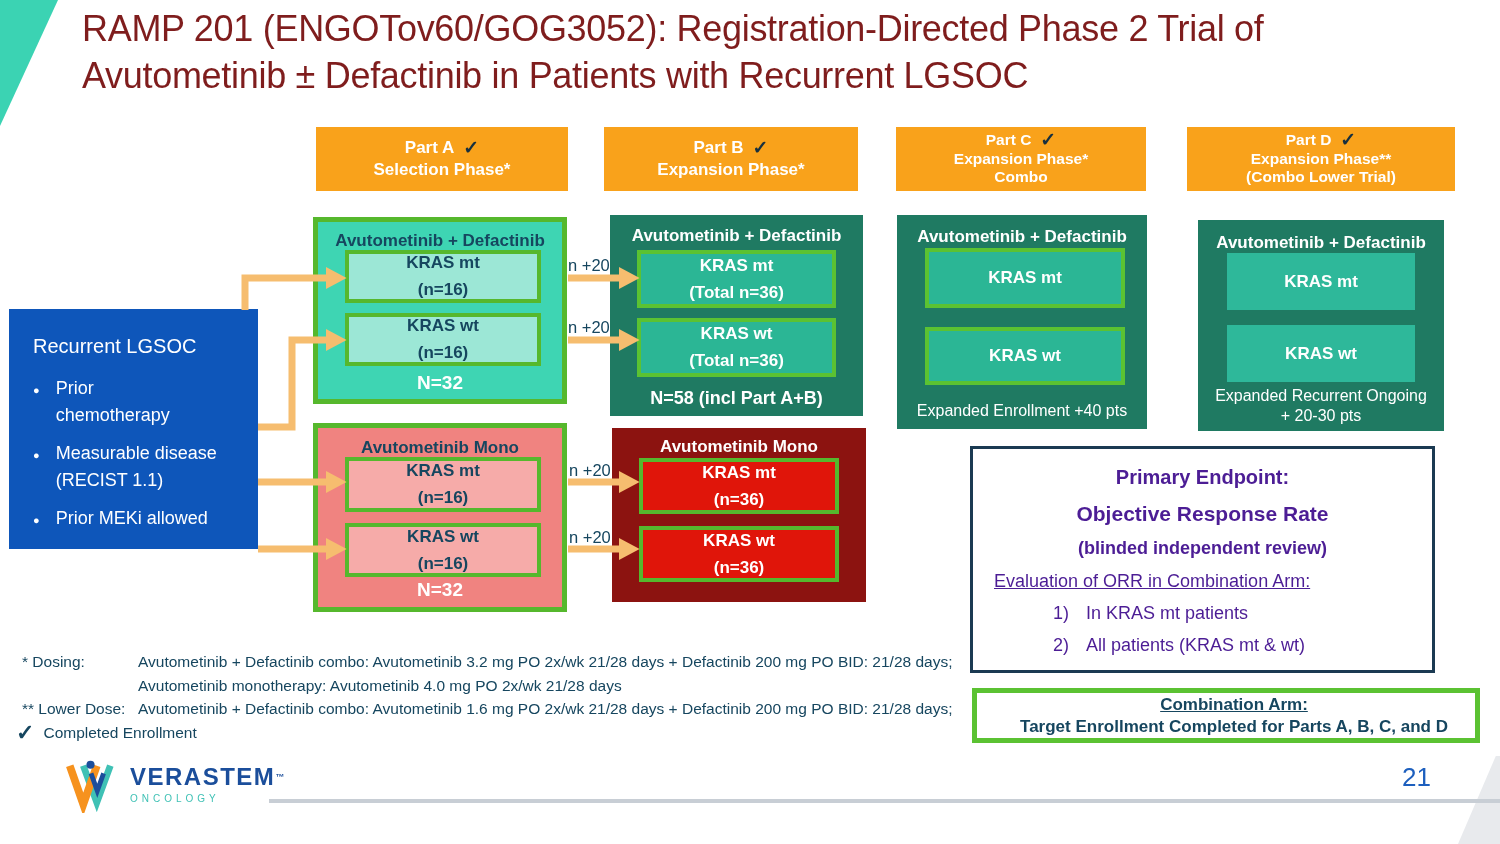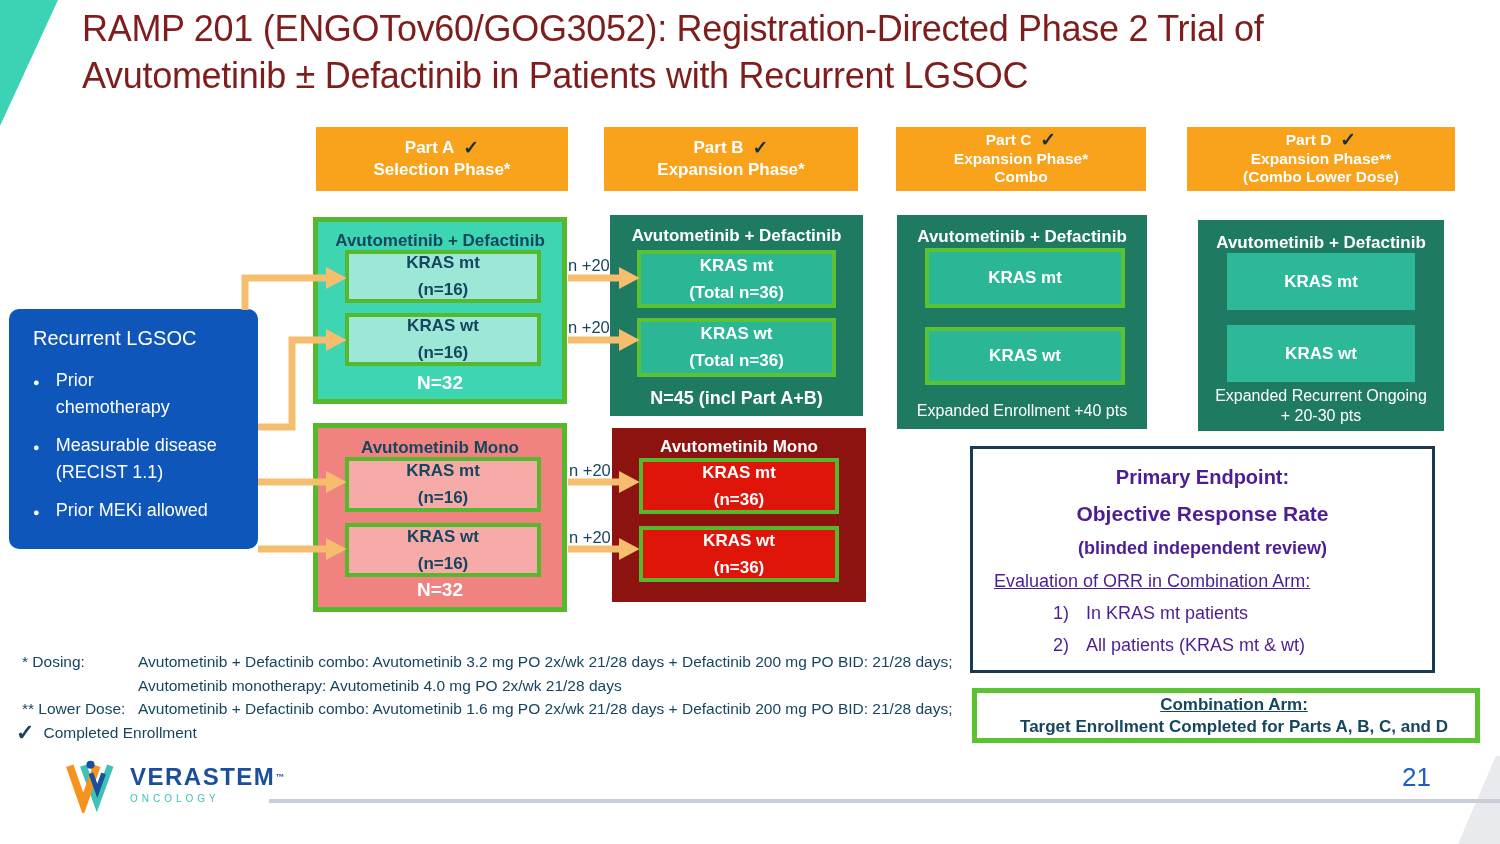--- a/index.html
+++ b/index.html
@@ -71,21 +71,21 @@
   #boxC .ofooter{bottom:8px;}
 
   #boxD{left:1198px;top:220px;width:246px;height:211px;background:#1F7A62;color:#ffffff;}
   #boxD .otitle{top:13px;}
   #boxD .mt{left:29px;top:33px;width:188px;height:57px;background:#2EB89A;}
   #boxD .wt{left:29px;top:105px;width:188px;height:57px;background:#2EB89A;}
   #boxD .ofooter{bottom:5px;}
 
   
   #eligibility{left:9px;top:309px;width:249px;height:240px;background:#0E56BA;color:#ffffff;
-               box-sizing:border-box;padding:18px 14px 0 24px;border-radius:10px;}
+               box-sizing:border-box;padding:26px 14px 0 24px;}
   #eligibility .etitle{font-size:20px;margin-bottom:17px;}
   .ebullet{display:flex;margin-bottom:11px;font-size:18px;line-height:27px;}
   .ebullet .dot::before{content:"●";font-size:11px;}
   .ebullet .dot{margin-right:16px;line-height:27px;}
   .ebullet.b1 .btxt{max-width:110px;}
   .ebullet.b2 .btxt{max-width:178px;}
 
   
   #endpoint{left:970px;top:446px;width:465px;height:227px;background:#ffffff;
             border:3px solid #1B3A52;color:#4c1d95;box-sizing:border-box;}
@@ -160,21 +160,21 @@
     </div>
     <div>Expansion Phase*</div>
     <div>Combo</div>
   </div>
   <div class="phase-hdr" id="hdrD">
     <div class="row1">
       <span>Part D</span>
       <span class="check">✓</span>
     </div>
     <div>Expansion Phase**</div>
-    <div>(Combo Lower Dose)</div>
+    <div>(Combo Lower Trial)</div>
   </div>
 
   <div class="abs" id="eligibility">
     <div class="etitle">Recurrent LGSOC</div>
     <div class="ebullet b1">
       <span class="dot"></span>
       <span class="btxt">Prior chemotherapy</span>
     </div>
     <div class="ebullet b2">
       <span class="dot"></span>
@@ -215,21 +215,21 @@
   <div class="obox" id="boxBcombo">
     <div class="otitle">Avutometinib + Defactinib</div>
     <div class="ibox mt">
       <div>KRAS mt</div>
       <div>(Total n=36)</div>
     </div>
     <div class="ibox wt">
       <div>KRAS wt</div>
       <div>(Total n=36)</div>
     </div>
-    <div class="total">N=45 (incl Part A+B)</div>
+    <div class="total">N=58 (incl Part A+B)</div>
   </div>
 
   <div class="obox" id="boxBmono">
     <div class="otitle">Avutometinib Mono</div>
     <div class="ibox mt">
       <div>KRAS mt</div>
       <div>(n=36)</div>
     </div>
     <div class="ibox wt">
       <div>KRAS wt</div>

